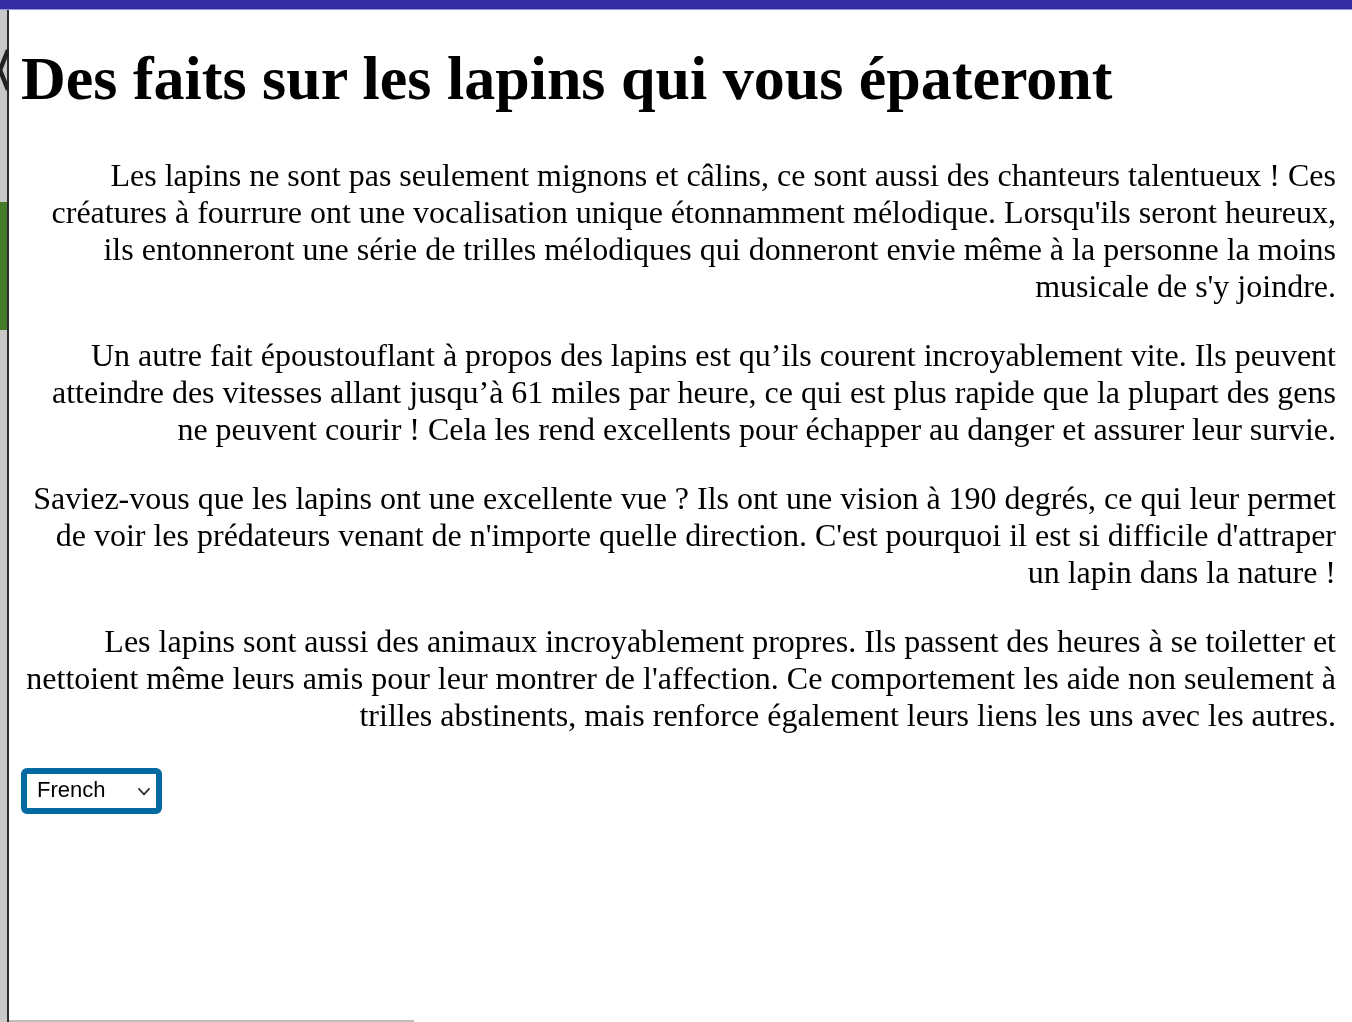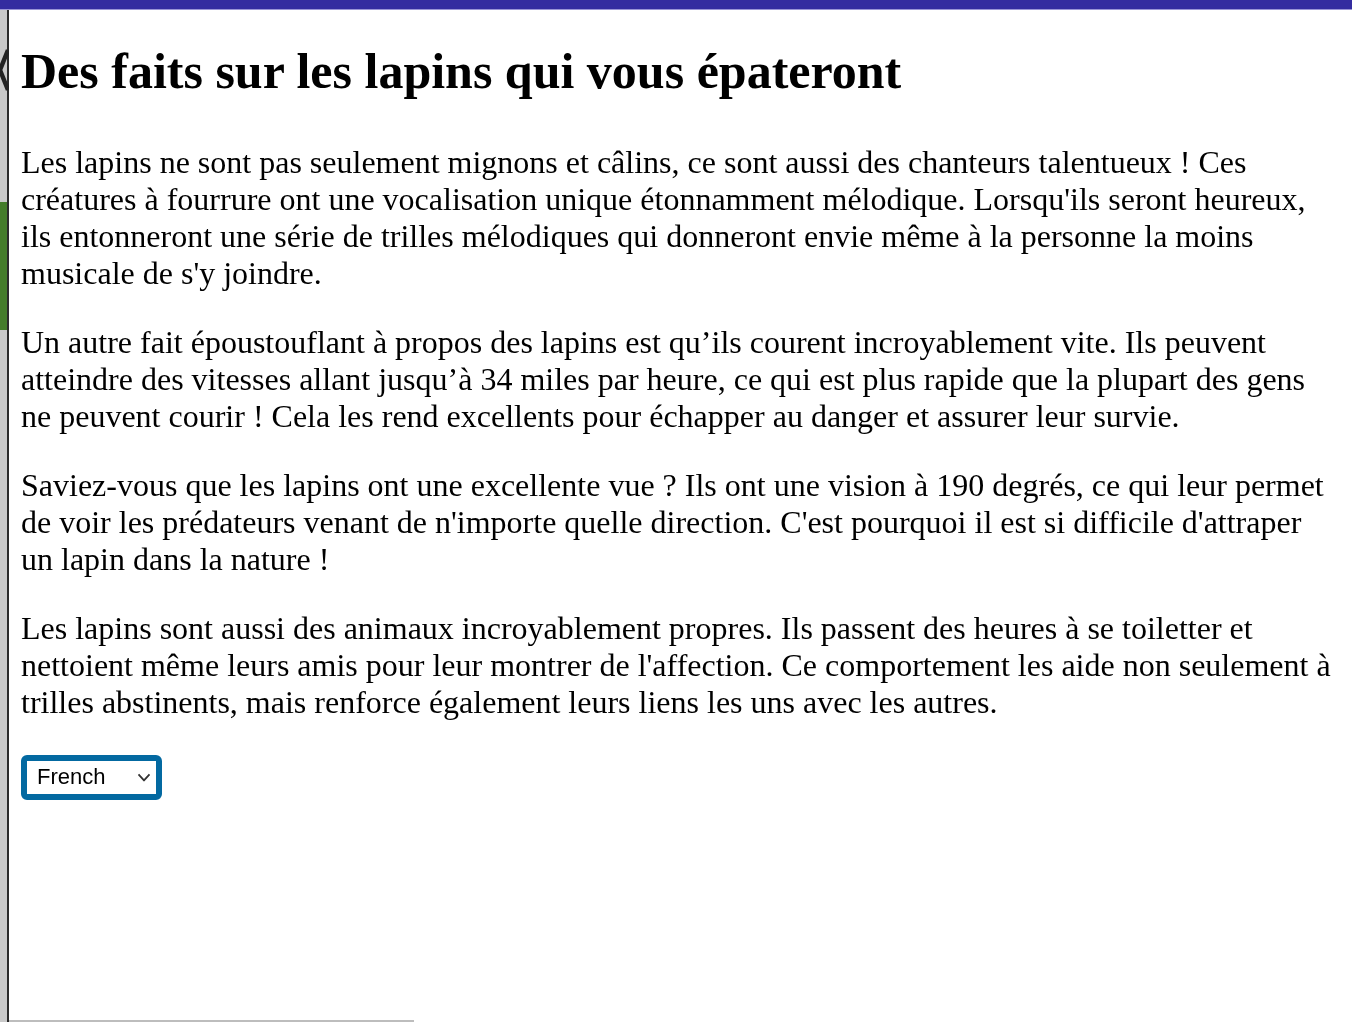--- a/index.html
+++ b/index.html
@@ -46,29 +46,30 @@
   }
 
   
   .content {
     position: absolute;
     top: 10px; left: 9px; right: 0; bottom: 0;
     padding: 0 16px 0 12px;
     overflow: hidden;
   }
   h1.page-title {
-    font-size: 50px;
+    font-size: 62px;
     font-weight: bold;
     margin: 33px 0 43px 0;
     line-height: 1.15;
   }
   p.article-paragraph {
     font-size: 32px;
     line-height: 37px;
     margin: 32px 0;
+    text-align: right;
   }
 
   
   .select-wrap {
     position: relative;
     display: inline-block;
     margin-top: 2px;
   }
   select.language-select {
     -webkit-appearance: none;
@@ -105,21 +106,21 @@
 </div>
 
 <div class="bottom-edge-line"></div>
 
 <div class="content">
 
   <h1 class="page-title">Des faits sur les lapins qui vous épateront</h1>
 
   <p class="article-paragraph">Les lapins ne sont pas seulement mignons et câlins, ce sont aussi des chanteurs talentueux ! Ces créatures à fourrure ont une vocalisation unique étonnamment mélodique. Lorsqu'ils seront heureux, ils entonneront une série de trilles mélodiques qui donneront envie même à la personne la moins musicale de s'y joindre.</p>
 
-  <p class="article-paragraph">Un autre fait époustouflant à propos des lapins est qu’ils courent incroyablement vite. Ils peuvent atteindre des vitesses allant jusqu’à 34 miles par heure, ce qui est plus rapide que la plupart des gens ne peuvent courir ! Cela les rend excellents pour échapper au danger et assurer leur survie.</p>
+  <p class="article-paragraph">Un autre fait époustouflant à propos des lapins est qu’ils courent incroyablement vite. Ils peuvent atteindre des vitesses allant jusqu’à 61 miles par heure, ce qui est plus rapide que la plupart des gens ne peuvent courir ! Cela les rend excellents pour échapper au danger et assurer leur survie.</p>
 
   <p class="article-paragraph">Saviez-vous que les lapins ont une excellente vue ? Ils ont une vision à 190 degrés, ce qui leur permet de voir les prédateurs venant de n'importe quelle direction. C'est pourquoi il est si difficile d'attraper un lapin dans la nature !</p>
 
   <p class="article-paragraph">Les lapins sont aussi des animaux incroyablement propres. Ils passent des heures à se toiletter et nettoient même leurs amis pour leur montrer de l'affection. Ce comportement les aide non seulement à trilles abstinents, mais renforce également leurs liens les uns avec les autres.</p>
 
 
   <span class="select-wrap">
     <select class="language-select">
       <option>French</option>
     </select>

